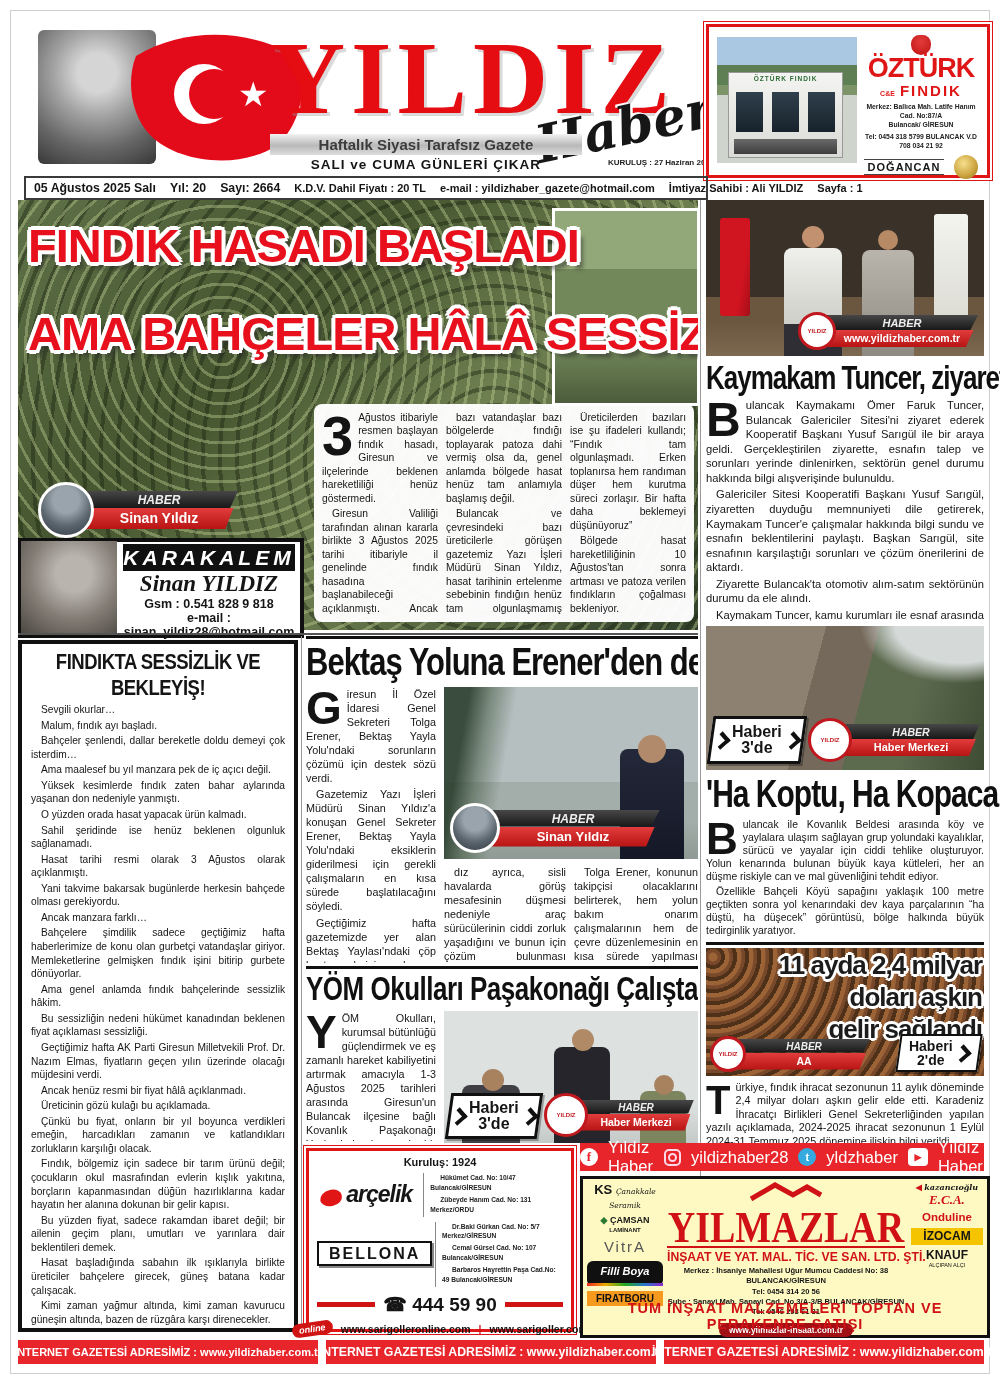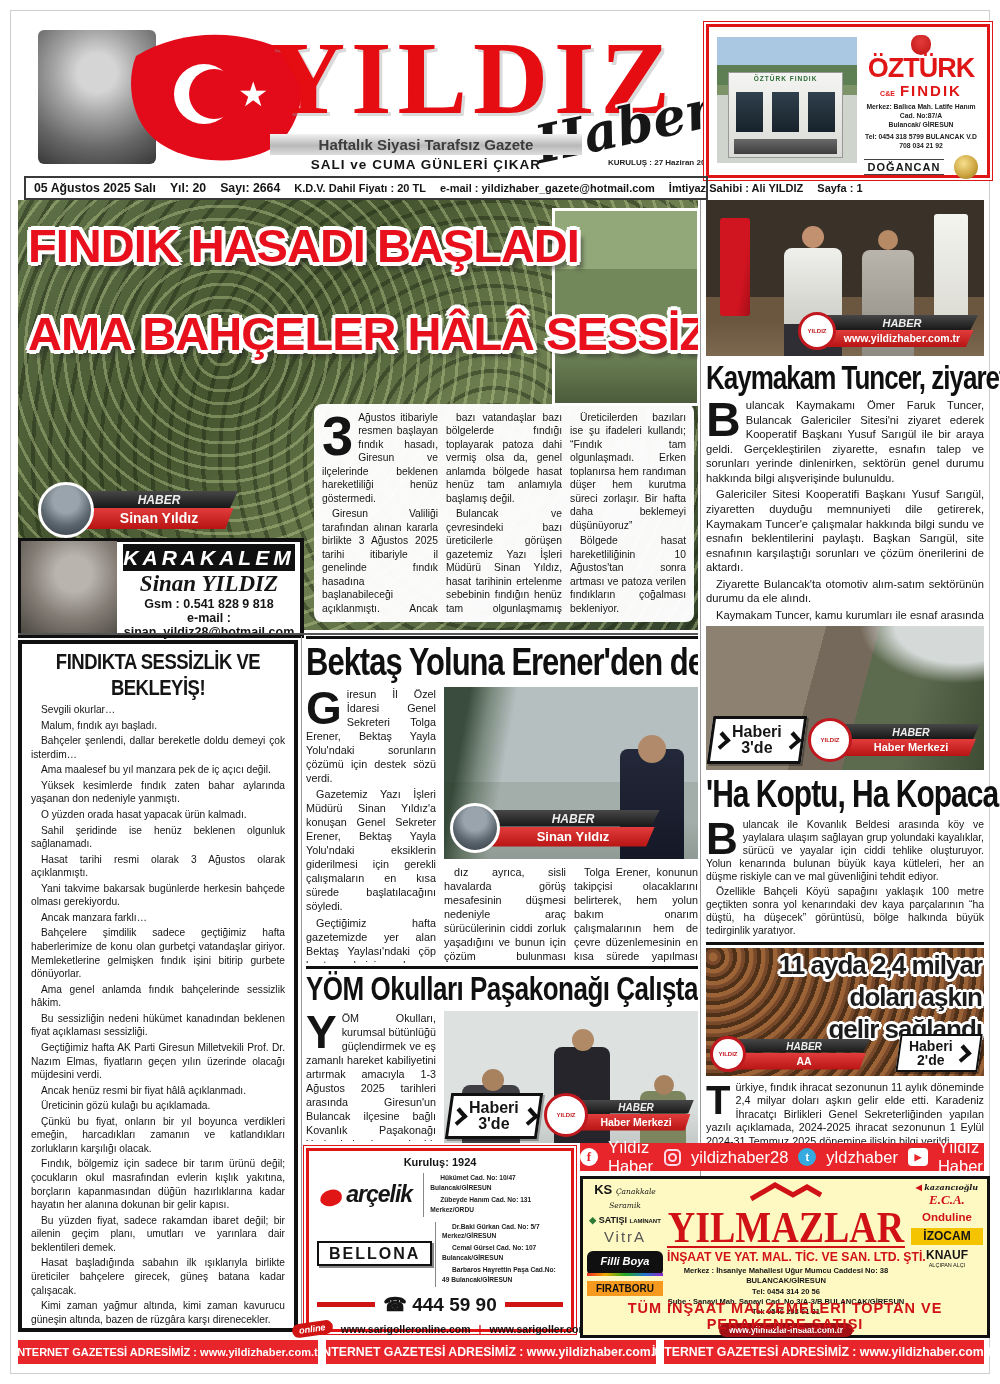--- a/index.html
+++ b/index.html
@@ -406,21 +406,21 @@
     <span class="soc-ic soc-tw">t</span>
     <span>yldzhaber</span>
     <span class="soc-ic soc-yt">▶</span>
     <span>Yıldız Haber</span>
   </div>
 
   <div class="abs yilmaz" style="left:580px;top:1176px;width:404px;height:156px;">
 
     <div class="abs" style="left:4px;top:4px;width:76px;">
       <div class="mini-logo" style="font-size:13px;"><span>KS</span> <span style="font-family:'DejaVu Serif',serif;font-style:italic;font-size:7.5px;font-weight:normal;">Çanakkale Seramik</span></div>
-      <div class="mini-logo" style="font-size:9px;margin-top:4px;"><span style="color:#2c7a33;">◆</span> <span>SATIŞI</span> <span style="font-size:6px;">LAMİNANT</span></div>
+      <div class="mini-logo" style="font-size:9px;margin-top:4px;"><span style="color:#2c7a33;">◆</span> <span>ÇAMSAN</span> <span style="font-size:6px;">LAMİNANT</span></div>
       <div class="mini-logo" style="font-size:15px;font-weight:normal;letter-spacing:2px;color:#555;margin-top:4px;">VitrA</div>
       <div class="mini-logo" style="background:#101010;color:#fff;font-style:italic;font-size:11px;border-radius:6px;padding:4px 2px 6px 2px;margin-top:5px;border-bottom:3px solid;border-image:linear-gradient(90deg,#e22,#ea0,#2a2,#27c,#92c) 1;">Filli Boya</div>
       <div class="mini-logo" style="background:#f59a1e;color:#101010;font-size:10px;margin-top:5px;padding:2px 0;">FIRATBORU</div>
     </div>
 
     <div class="abs" style="left:84px;top:2px;width:238px;text-align:center;">
       <svg width="74" height="20" viewBox="0 0 74 20">
           <path d="M2 18 L26 4 L44 14 L58 6 L72 14" stroke="#d01216" stroke-width="5" fill="none"></path>
         </svg>
       <div class="ym-brand">YILMAZLAR</div>

